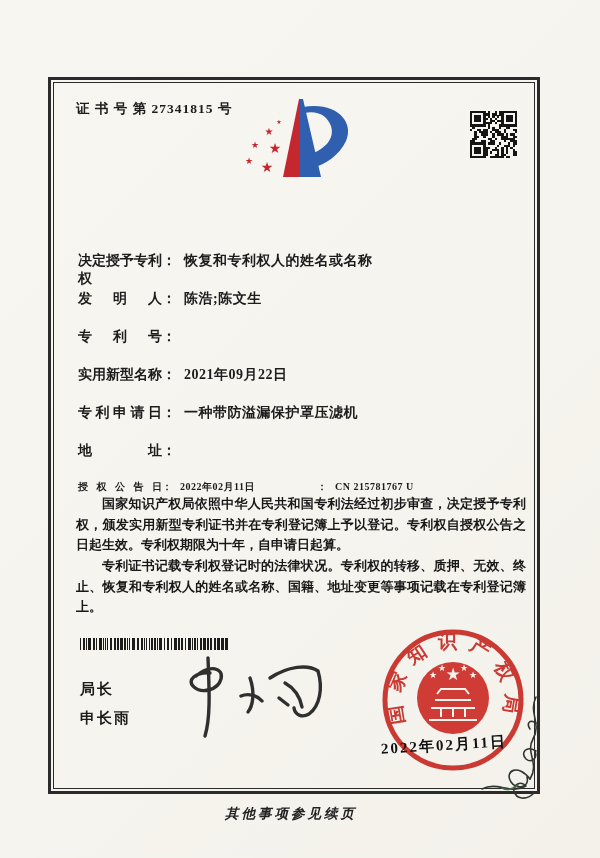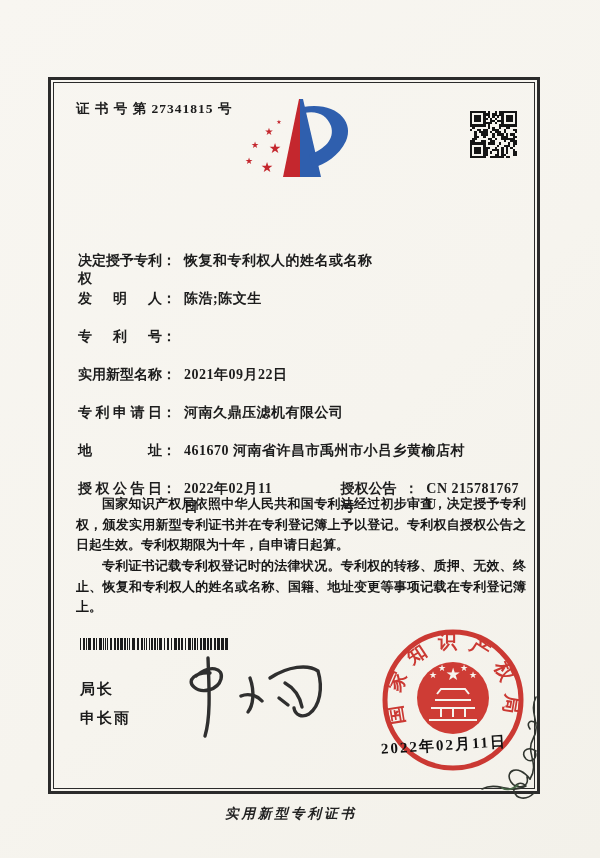--- a/index.html
+++ b/index.html
@@ -15,21 +15,21 @@
   .qr{position:absolute;left:470px;top:111px;width:47px;height:47px;}
   .qr i{position:absolute;background:#151515;}
   .logo{position:absolute;left:233px;top:93px;width:150px;height:90px;}
   .title{position:absolute;left:48px;top:184px;width:486px;margin:0;text-align:center;
     font-size:34px;font-weight:700;letter-spacing:8px;color:#141414;}
   .fields{position:absolute;left:78px;top:252px;width:446px;}
   .frow{display:flex;align-items:baseline;height:38px;font-size:14px;font-weight:600;}
   .flabel{display:inline-block;width:84px;text-align:justify;text-align-last:justify;flex:0 0 84px;}
   .fcolon{flex:0 0 auto;margin-right:8px;}
   .fvalue{letter-spacing:.5px;}
-  .grant-row{display:flex;align-items:baseline;height:38px;font-size:14px;font-weight:600;}
+  .grant-row{display:flex;align-items:baseline;height:38px;font-size:10px;font-weight:600;}
   .grant-pair2{margin-left:62px;display:flex;align-items:baseline;}
   .para{position:absolute;left:76px;width:450px;margin:0;font-size:13px;line-height:20.5px;
     font-weight:600;text-align:justify;text-indent:26px;color:#181818;}
   .p1{top:494px;}
   .p2{top:556px;}
   .barcode{position:absolute;left:80px;top:638px;width:150px;height:12px;}
   .barcode i{position:absolute;top:0;height:100%;background:#1b1b1b;}
   .signer-title{position:absolute;left:80px;top:680px;font-size:15px;font-weight:700;letter-spacing:2px;}
   .signer-name{position:absolute;left:80px;top:709px;font-size:15px;font-weight:700;letter-spacing:2px;}
   .signature{position:absolute;left:158px;top:646px;width:175px;height:102px;}
@@ -326,33 +326,31 @@
         <span class="fcolon">：</span>
     </div>
     <div class="frow">
       <span class="flabel">实用新型名称</span>
         <span class="fcolon">：</span>
       <span class="fvalue">2021年09月22日</span>
     </div>
     <div class="frow">
       <span class="flabel">专利申请日</span>
         <span class="fcolon">：</span>
-      <span class="fvalue">河南久鼎压滤机有限公司</span>
+      <span class="fvalue">一种带防溢漏保护罩压滤机</span>
     </div>
     <div class="frow">
       <span class="flabel">地址</span>
         <span class="fcolon">：</span>
-      <span class="fvalue">461670 河南省许昌市禹州市小吕乡黄榆店村</span>
     </div>
     <div class="grant-row">
       <span class="flabel">授权公告日</span>
         <span class="fcolon">：</span>
       <span class="fvalue">2022年02月11日</span>
       <span class="grant-pair2">
-        <span>授权公告号</span>
           <span class="fcolon">：</span>
         <span class="fvalue">CN 215781767 U</span>
       </span>
     </div>
   </div>
 
   <p class="para p2">专利证书记载专利权登记时的法律状况。专利权的转移、质押、无效、终止、恢复和专利权人的姓名或名称、国籍、地址变更等事项记载在专利登记簿上。</p>
   <p class="para p1">国家知识产权局依照中华人民共和国专利法经过初步审查，决定授予专利权，颁发实用新型专利证书并在专利登记簿上予以登记。专利权自授权公告之日起生效。专利权期限为十年，自申请日起算。</p>
 
   <div class="barcode" id="barcode">
@@ -454,15 +452,15 @@
       <path d="M58,4 C50,20 64,30 55,46 C47,60 62,70 52,86"></path>
       <path d="M4,96 C20,88 32,102 48,93"></path>
       <path d="M52,86 C40,70 26,78 33,89 C38,97 52,95 49,84"></path>
       <path d="M58,58 C48,52 42,60 48,66 C53,70 60,66 57,58"></path>
       <path d="M56,100 C48,108 38,106 36,98 C35,92 42,88 47,92"></path>
       <path d="M40,92 q-9,7 -16,3" stroke="#4a6b4a"></path>
       <path d="M58,30 C52,26 48,30 52,36"></path>
     </g>
   </svg>
 
-  <div class="footer-note">实用新型专利证书</div>
+  <div class="footer-note">其他事项参见续页</div>
 
 </div>
 
 </body></html>

